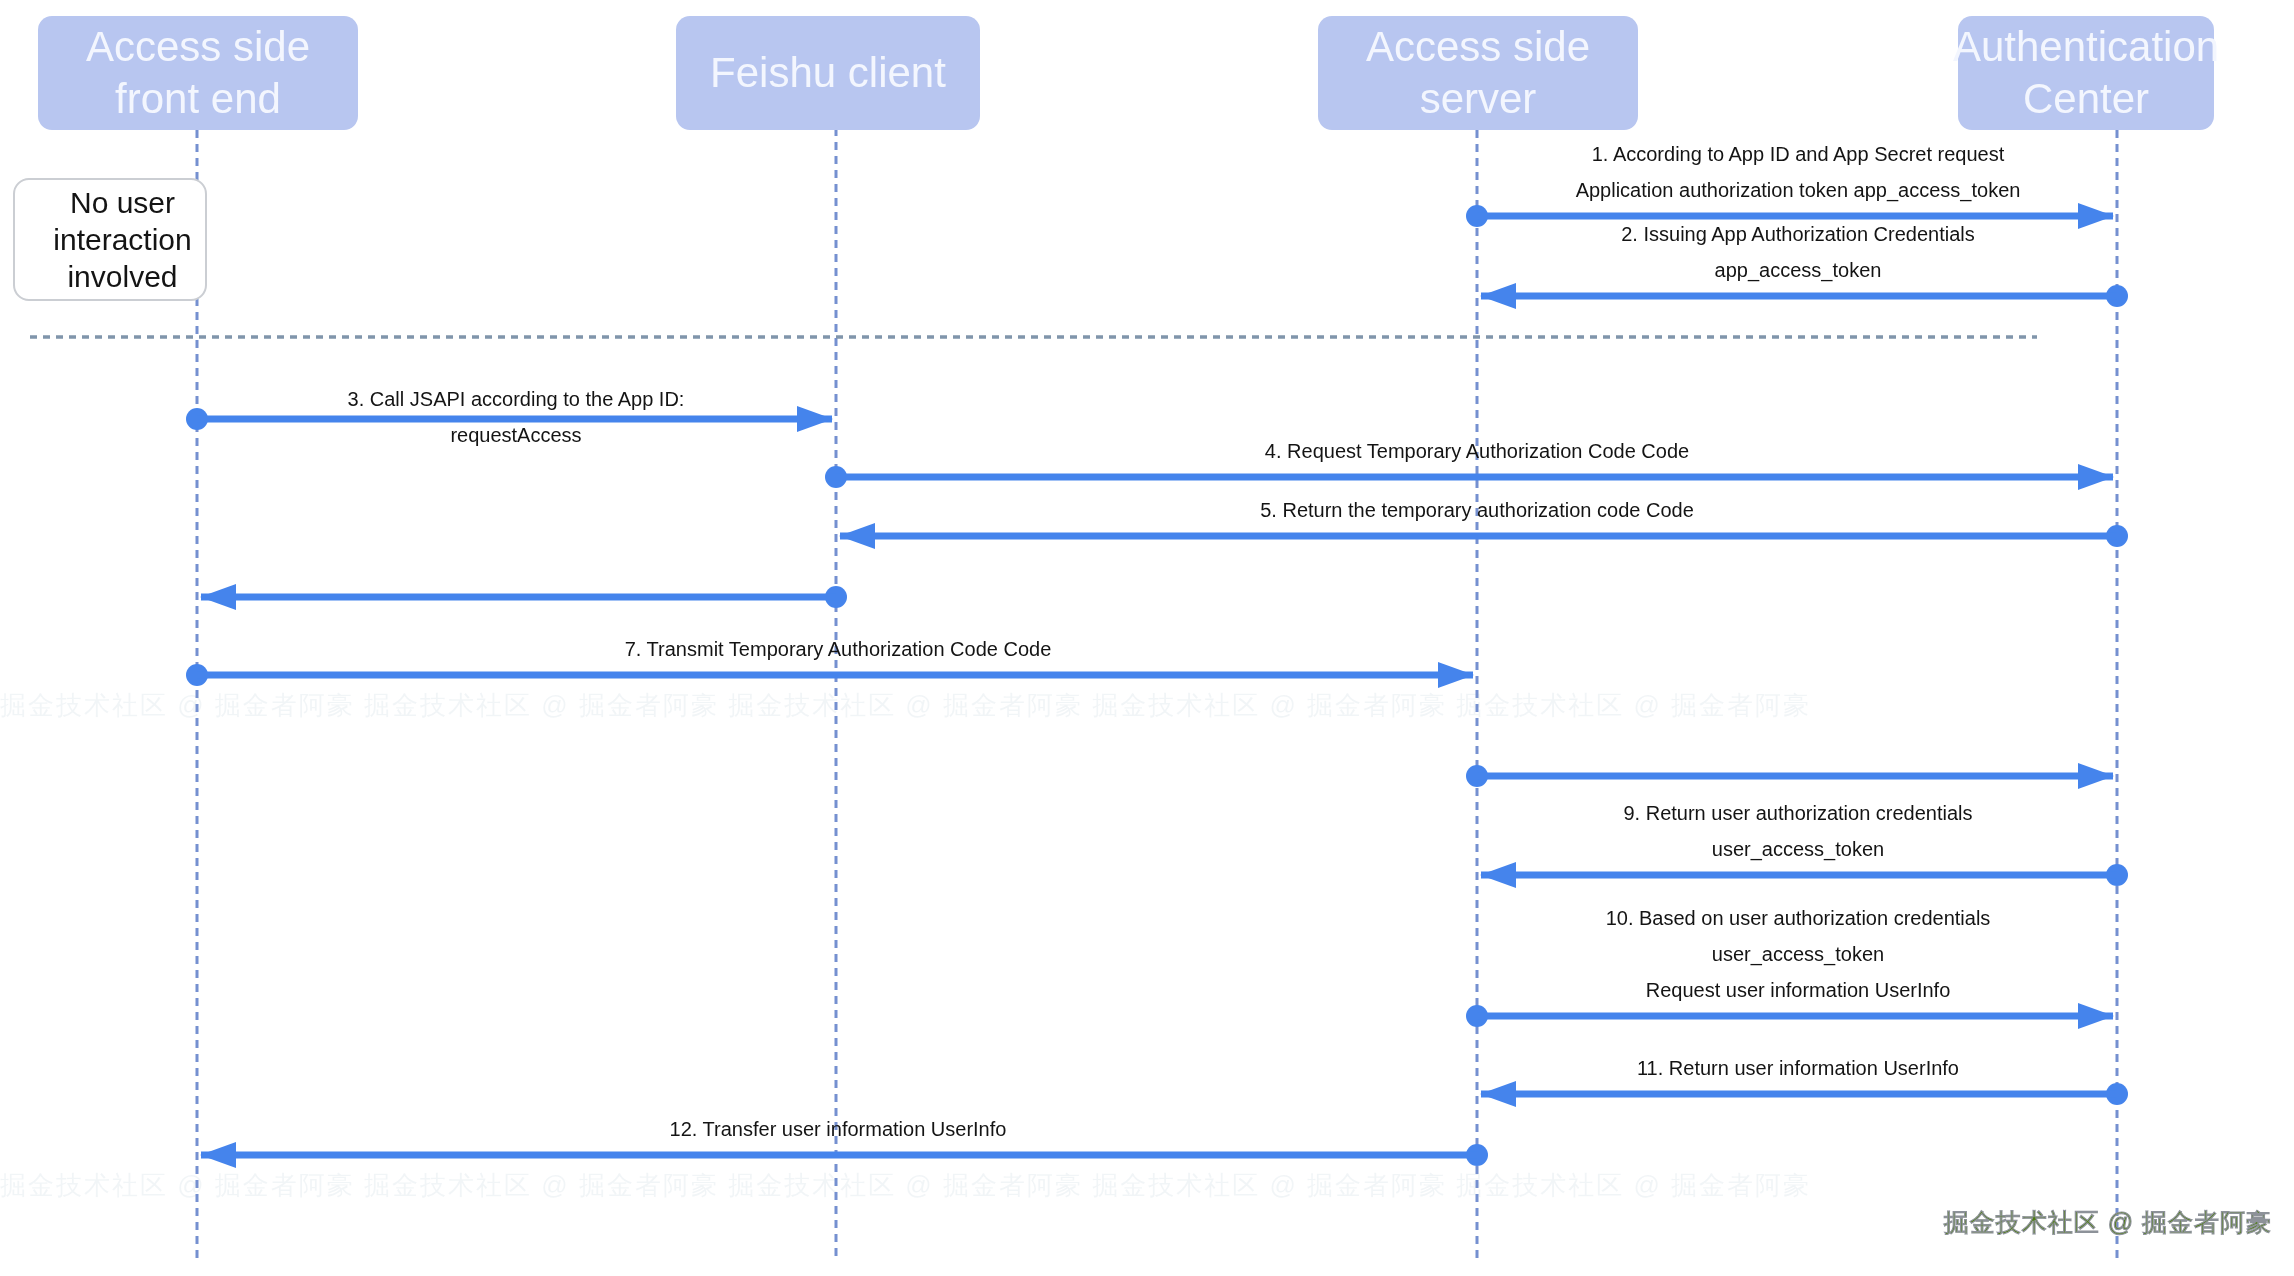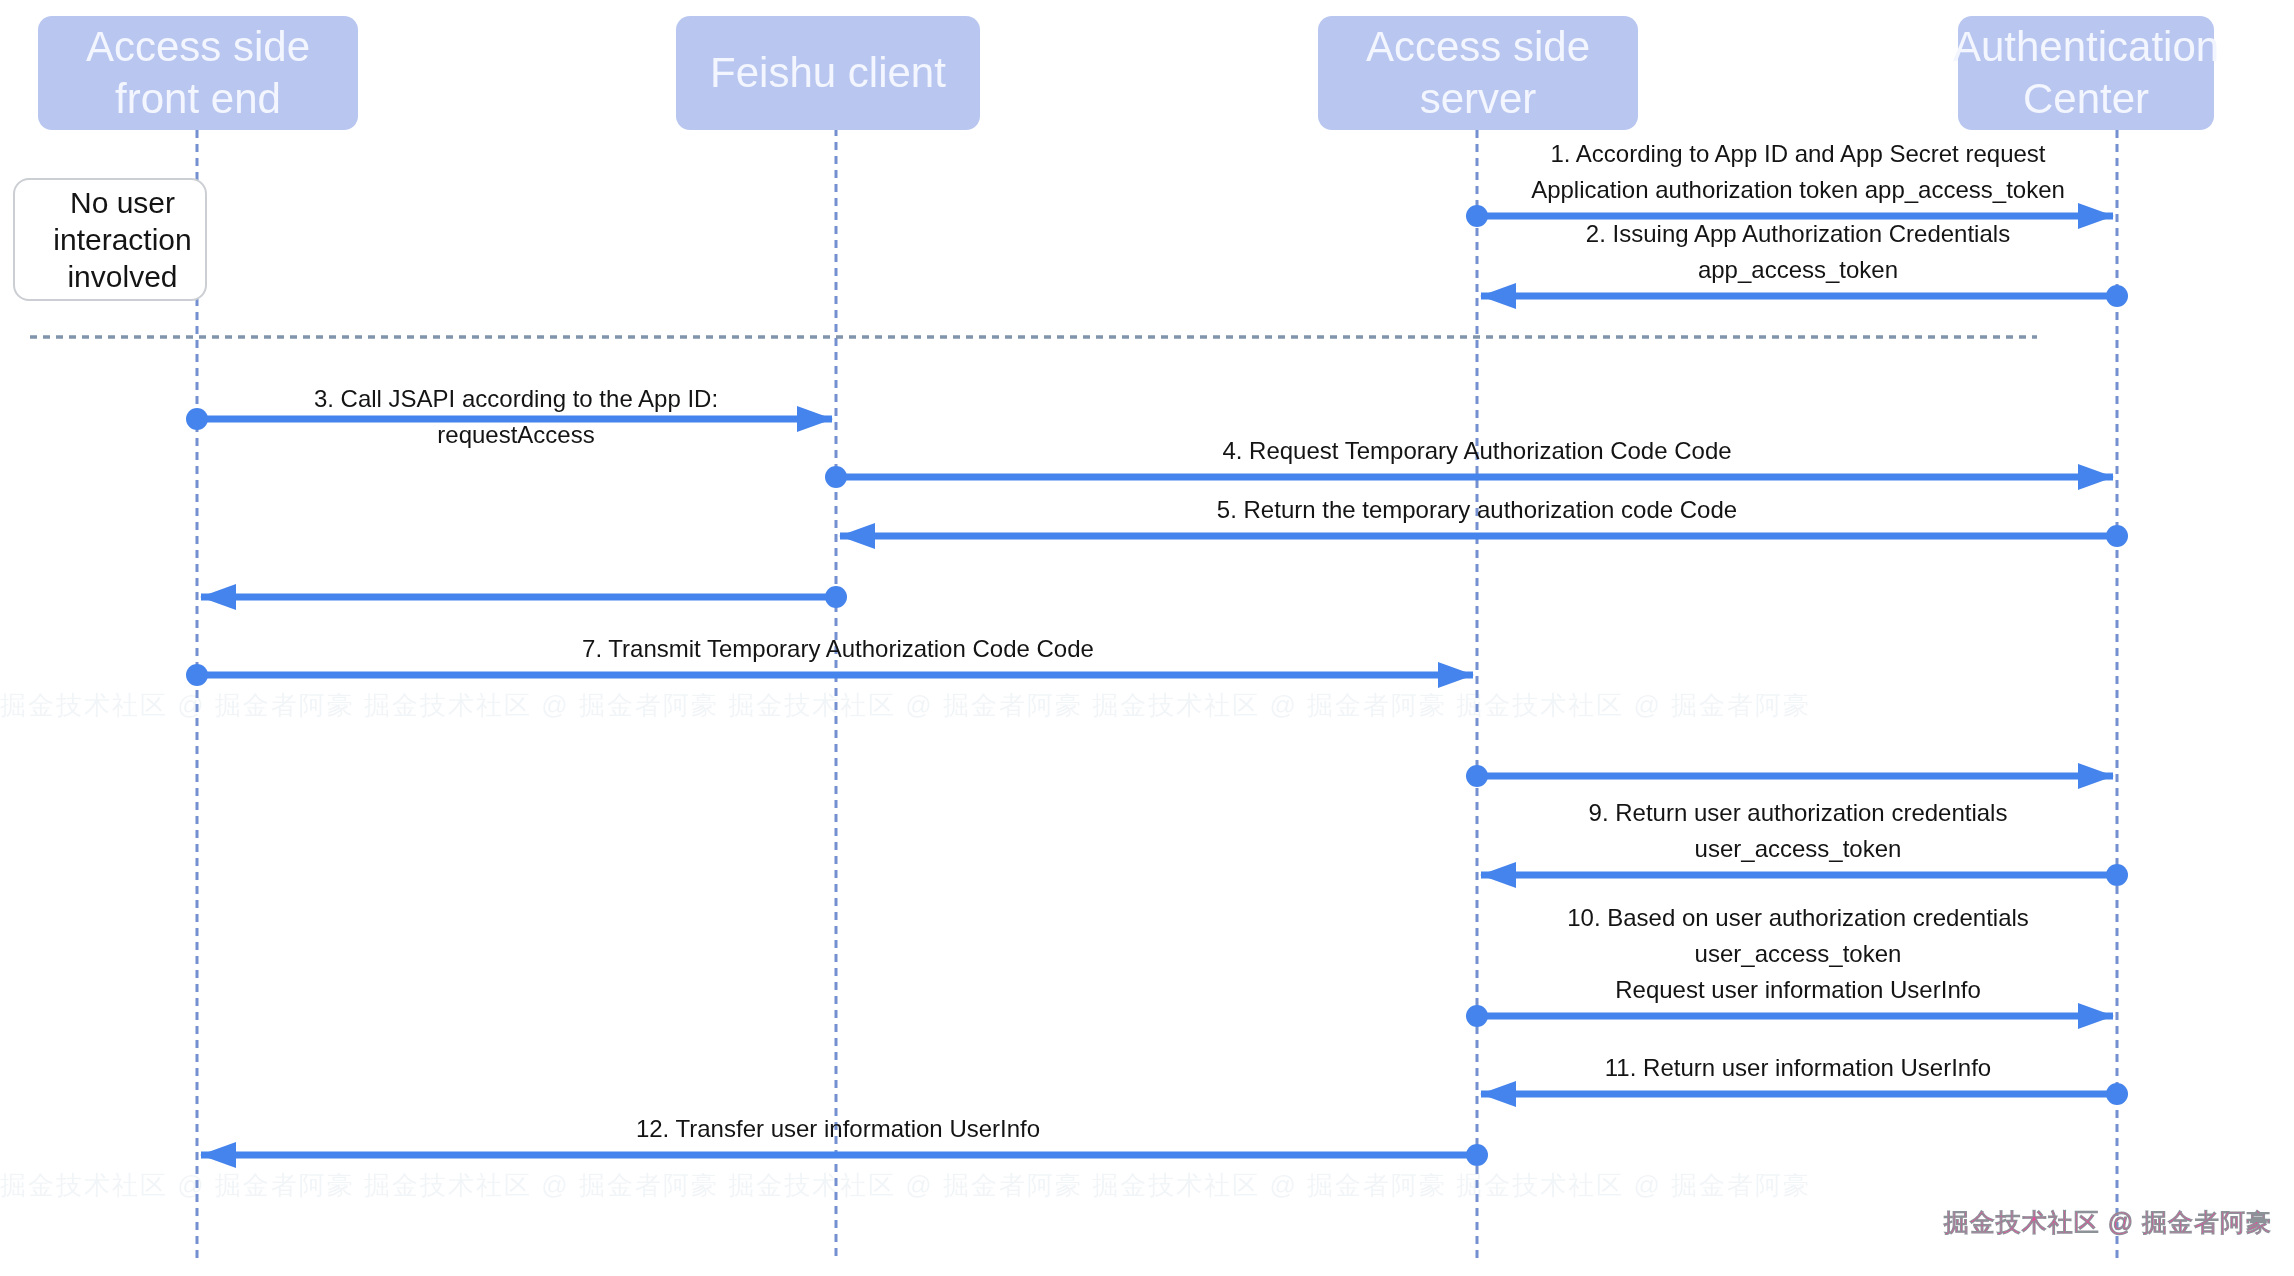--- a/index.html
+++ b/index.html
@@ -45,34 +45,34 @@
     line-height: 37px;
     white-space: pre-line;
     z-index: 3;
     padding-left: 25px;
   }
   .msg {
     position: absolute;
     width: 960px;
     text-align: center;
     color: #141414;
-    font-size: 24px;
+    font-size: 20px;
     line-height: 36px;
     white-space: pre-line;
     z-index: 2;
   }
   .watermark {
     position: absolute;
     left: 1942px;
     top: 1206px;
     width: 330px;
     text-align: right;
     font-size: 25px;
     letter-spacing: 1px;
-    color: #ec4899;
+    color: #4d7c0f;
     -webkit-text-stroke: 1.2px #8d9299;
     z-index: 4;
     white-space: nowrap;
   }
   .bg-watermark-row {
     position: absolute;
     left: 0;
     width: 1944px;
     font-size: 26px;
     color: #0c4a6e;

